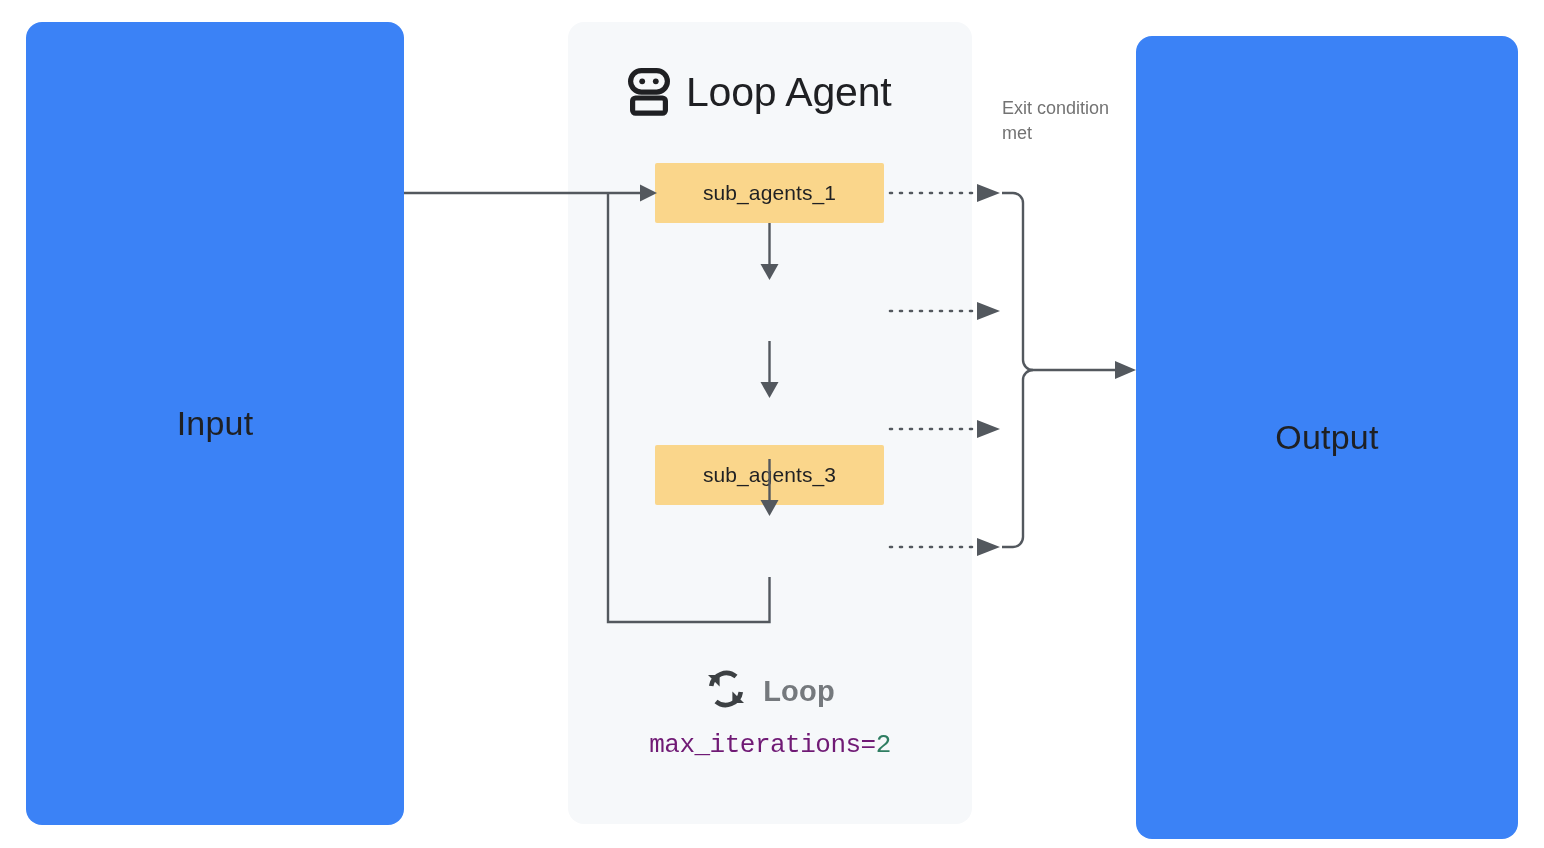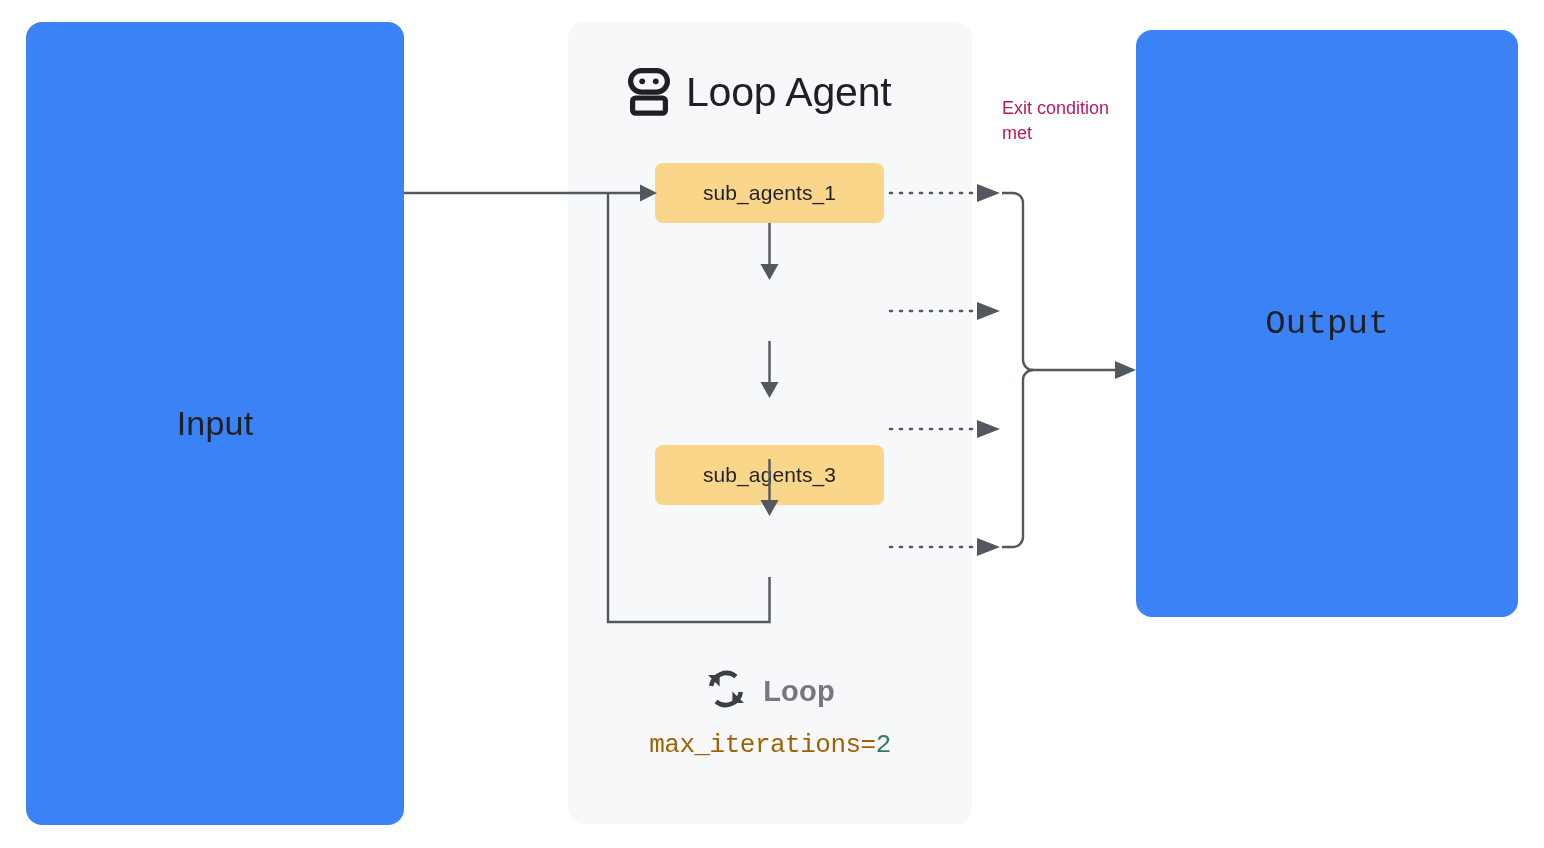--- a/index.html
+++ b/index.html
@@ -27,21 +27,21 @@
     display: flex;
     align-items: center;
     justify-content: center;
   }
   .io-panel-label {
     font-size: 34px;
     color: #1f2023;
     letter-spacing: 0.2px;
   }
   #input-panel  { left: 26px;   top: 22px; width: 378px; height: 803px; }
-  #output-panel { left: 1136px; top: 30px; width: 382px; height: 587px; font-family: Liberation Mono, monospace; }
+  #output-panel { left: 1136px; top: 36px; width: 382px; height: 803px; }
 
   
   #loop-agent-panel {
     position: absolute;
     left: 568px;
     top: 22px;
     width: 404px;
     height: 802px;
     background: #f6f8fa;
     border-radius: 16px;
@@ -64,21 +64,21 @@
   }
   .robot-icon { display: block; }
 
   
   .sub-agent-box {
     position: absolute;
     left: 655px;
     width: 229px;
     height: 60px;
     background: #fad68b;
-    border-radius: 8px;
+    border-radius: 2px;
     display: flex;
     align-items: center;
     justify-content: center;
   }
   .sub-agent-label {
     font-size: 21px;
     color: #1f2023;
     letter-spacing: 0.1px;
   }
   #sub-agent-0 { top: 163px; }
@@ -87,21 +87,21 @@
   #sub-agent-3 { top: 517px; }
 
   
   #exit-condition-label {
     position: absolute;
     left: 1002px;
     top: 96px;
     width: 110px;
     font-size: 18px;
     line-height: 25px;
-    color: #be185d;
+    color: #737373;
   }
 
   
   #loop-footer {
     position: absolute;
     left: 568px;
     top: 668px;
     width: 404px;
     text-align: center;
   }
@@ -117,21 +117,21 @@
     letter-spacing: 0.2px;
     font-weight: bold;
   }
   #max-iterations-row {
     margin-top: 16px;
     font-family: "Liberation Mono", monospace;
     font-size: 26px;
     letter-spacing: -0.5px;
     white-space: nowrap;
   }
-  #max-iterations-key   { color: #a16207; }
+  #max-iterations-key   { color: #701a75; }
   #max-iterations-value { color: #2e7d61; }
 
   
   #wires {
     position: absolute;
     left: 0;
     top: 0;
     width: 1544px;
     height: 848px;
     pointer-events: none;

